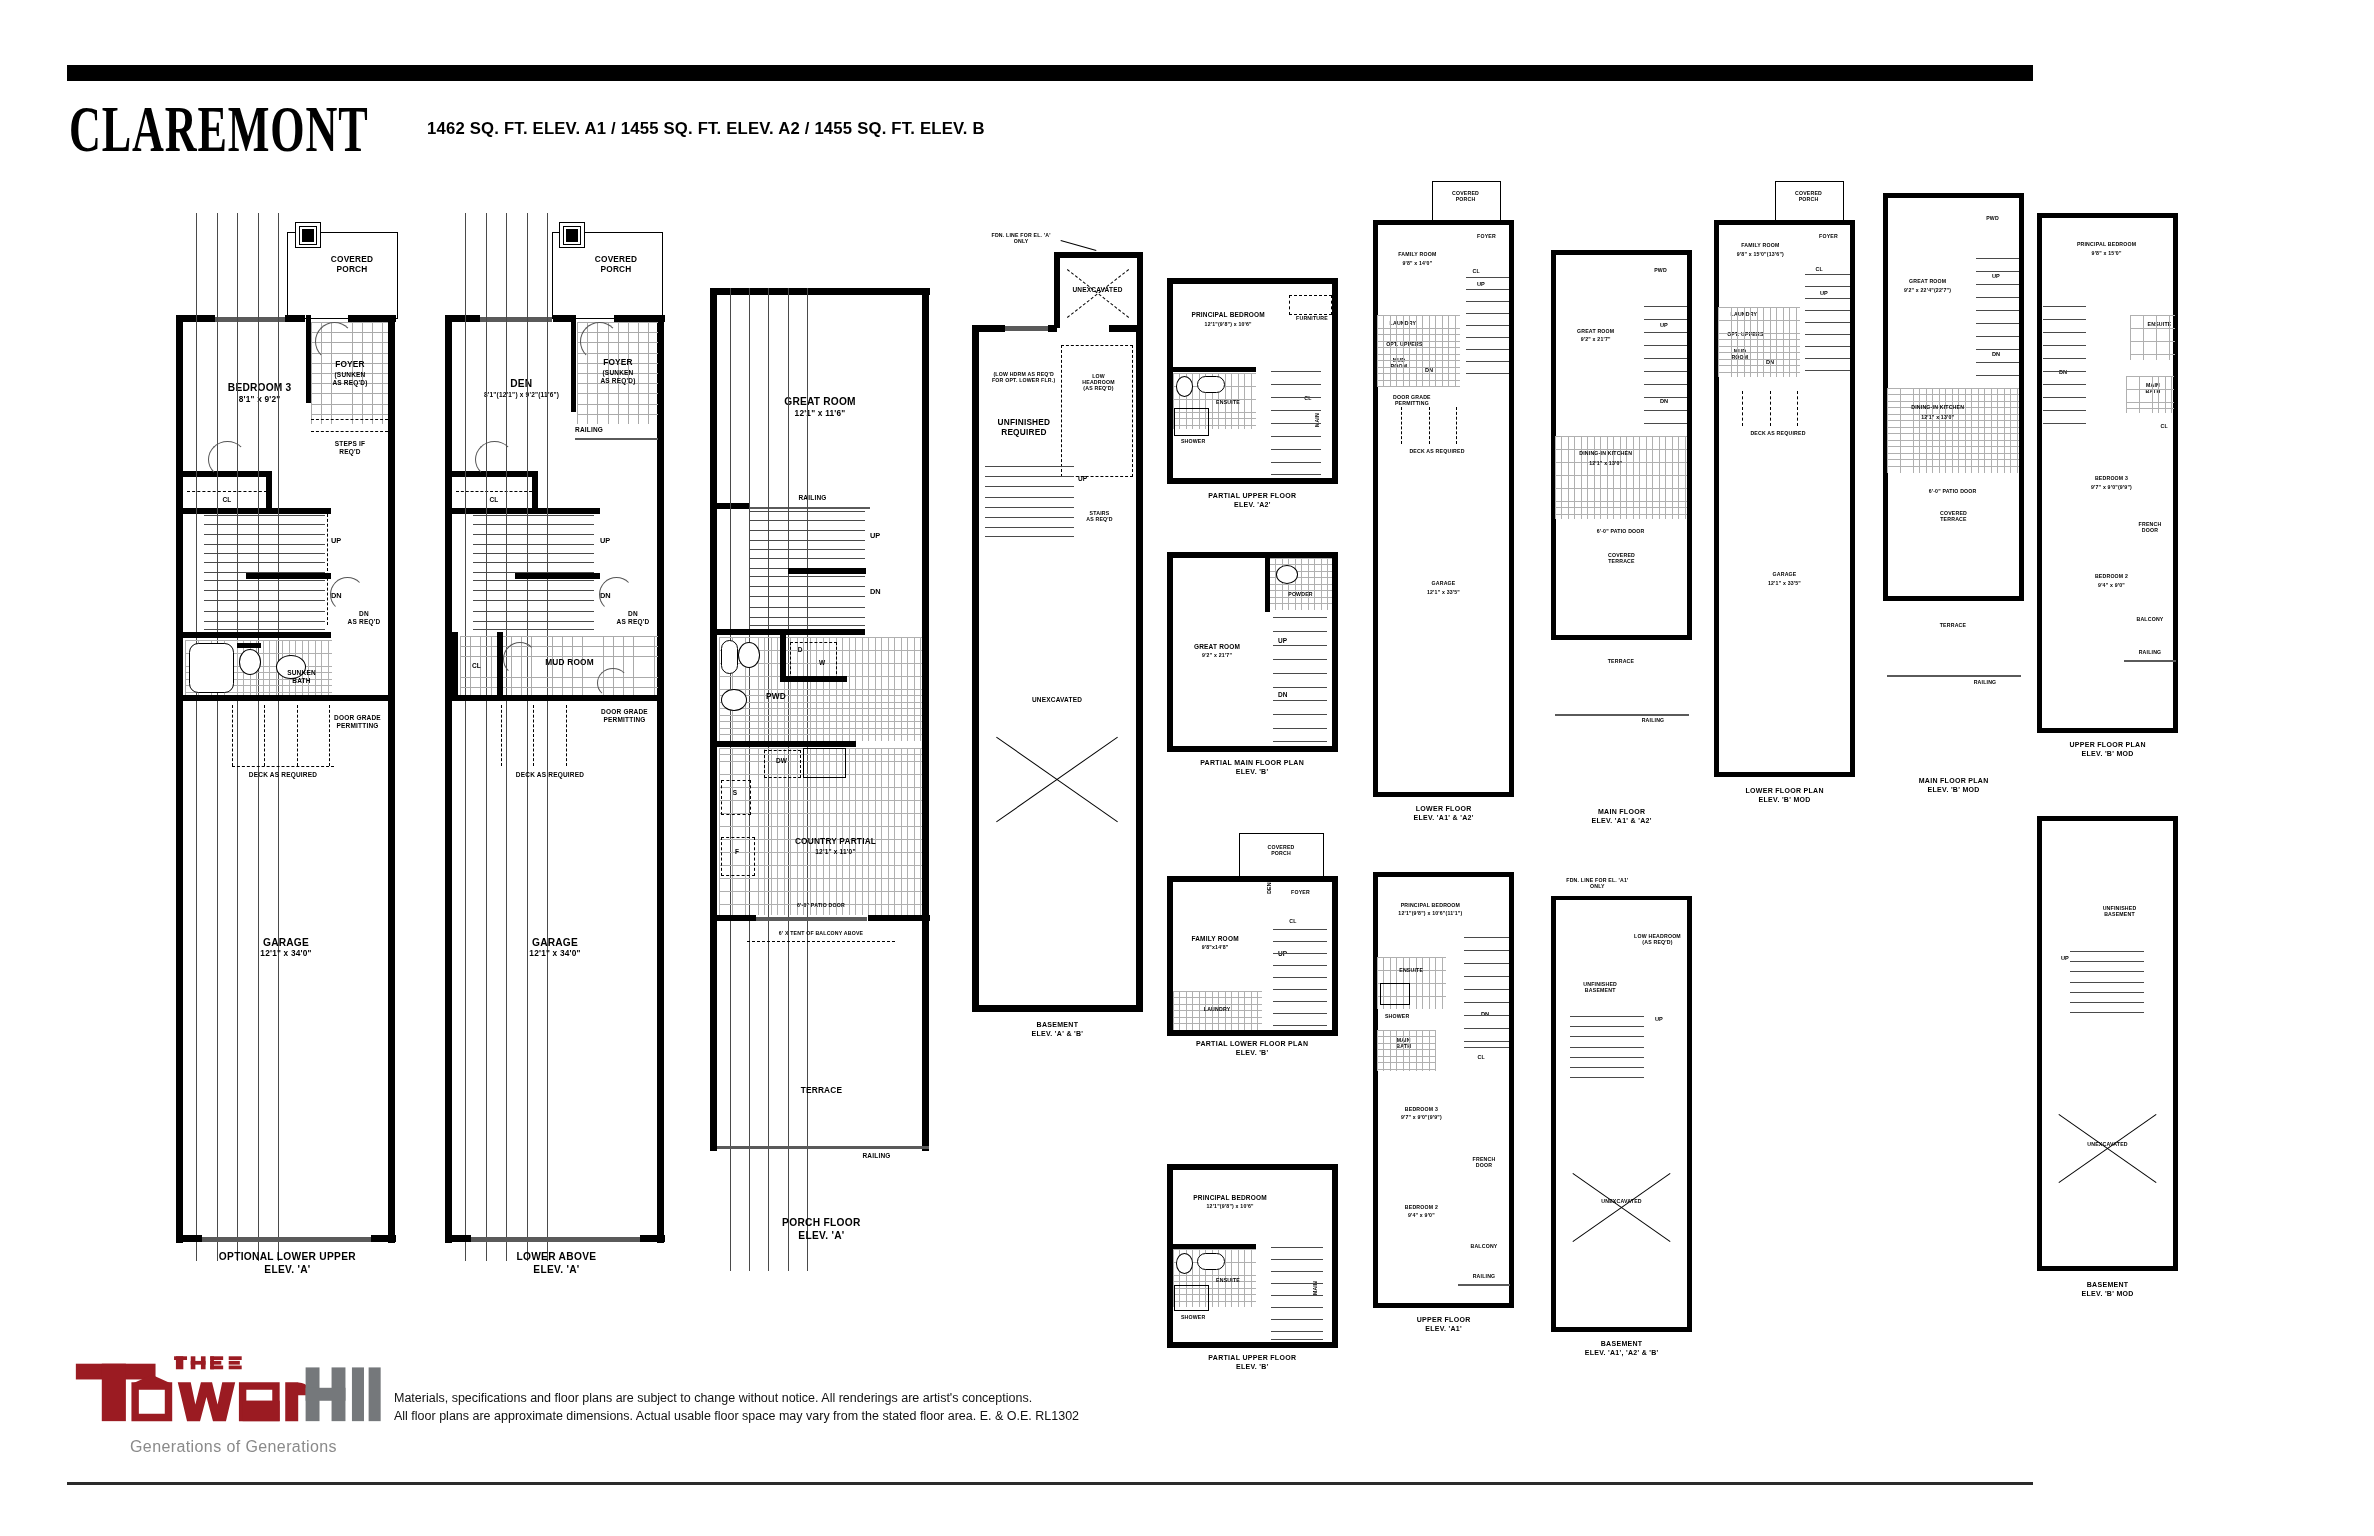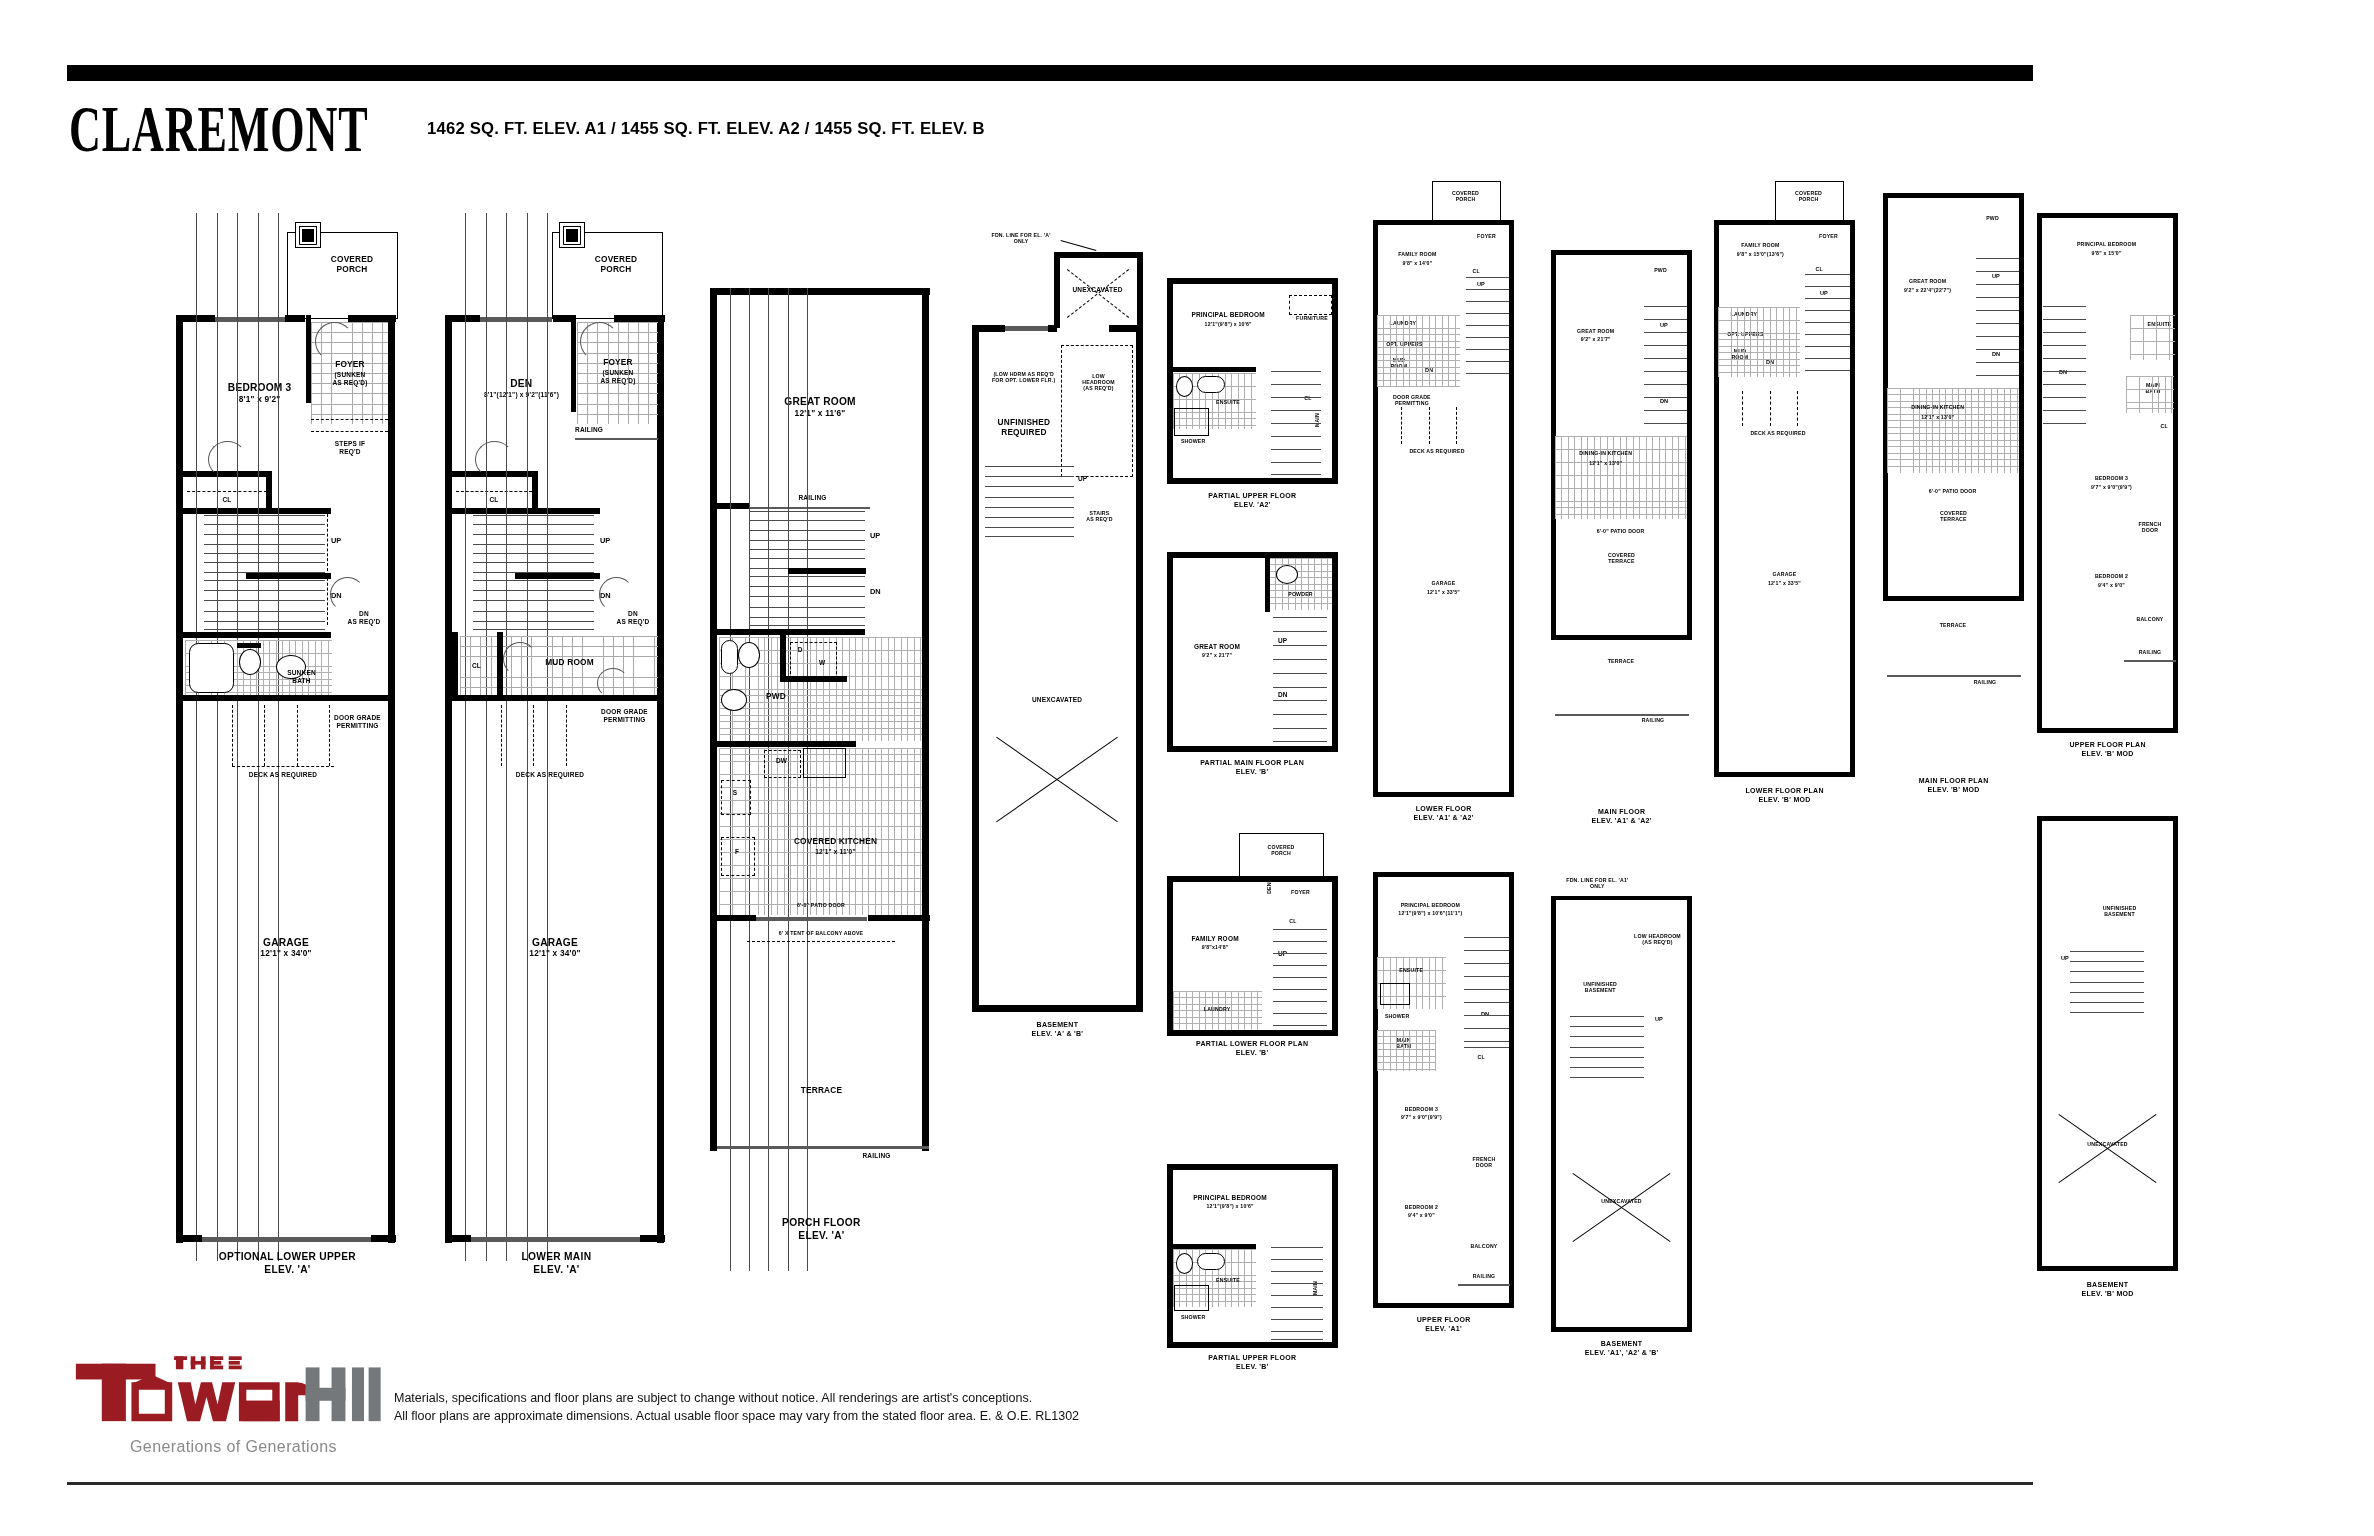--- a/index.html
+++ b/index.html
@@ -287,21 +287,21 @@
     <div class="dash-v" style="left:121px;top:492px;height:61px;"></div>
     <div class="lbl xs" style="left:26px;top:558px;width:158px;">DECK AS REQUIRED</div>
 
     <div class="lbl md" style="left:45px;top:724px;width:130px;">GARAGE</div>
     <div class="lbl sm" style="left:45px;top:736px;width:130px;">12'1" x 34'0"</div>
 
     <div class="w" style="left:0px;top:1022px;width:26px;height:7.4px;"></div>
     <div class="w" style="left:195px;top:1022px;width:25px;height:7.4px;"></div>
     <div class="thin" style="left:26px;top:1024px;width:169px;height:4.6px;"></div>
 
-    <div class="cap" style="left:-18.6px;top:1037px;width:260px;">LOWER MAIN
+    <div class="cap" style="left:-18.6px;top:1037px;width:260px;">LOWER ABOVE
 ELEV. 'A'</div>
   </div>
 
   <div class="plan" style="left:710px;top:288px;width:241px;height:983px;">
     <div class="w" style="left:0px;top:0px;width:7.4px;height:863px;"></div>
     <div class="w" style="left:212px;top:0px;width:7.4px;height:863px;"></div>
     <div class="w" style="left:0px;top:0px;width:220px;height:7.4px;"></div>
 
     <div class="lbl md" style="left:45px;top:108px;width:130px;">GREAT ROOM</div>
     <div class="lbl sm" style="left:45px;top:121px;width:130px;">12'1" x 11'6"</div>
@@ -352,21 +352,21 @@
     <div class="w" style="left:7.4px;top:453px;width:139px;height:5.6px;"></div>
 
     <div class="tile sm" style="left:9.3px;top:460px;width:203px;height:167px;"></div>
     <div class="dashbox" style="left:54px;top:462px;width:35px;height:26px;"></div>
     <div class="lbl xs" style="left:54px;top:469px;width:35px;">DW</div>
     <div class="wl" style="left:93px;top:460px;width:41px;height:28px;"></div>
     <div class="dashbox" style="left:11px;top:492px;width:28px;height:33px;"></div>
     <div class="lbl xs" style="left:11px;top:501px;width:28px;">S</div>
     <div class="dashbox" style="left:11px;top:549px;width:32px;height:37px;"></div>
     <div class="lbl xs" style="left:11px;top:560px;width:32px;">F</div>
-    <div class="lbl sm" style="left:56px;top:549px;width:139px;">COVERED KITCHEN</div>
+    <div class="lbl sm" style="left:56px;top:549px;width:139px;">COUNTRY PARTIAL</div>
     <div class="lbl xs" style="left:56px;top:560px;width:139px;">12'1" x 11'0"</div>
     <div class="lbl xxs" style="left:46px;top:614px;width:130px;">6'-0" PATIO DOOR</div>
     <div class="w" style="left:7.4px;top:627px;width:39px;height:5.6px;"></div>
     <div class="thin" style="left:46px;top:629px;width:111px;height:3.7px;"></div>
     <div class="w" style="left:158px;top:627px;width:62px;height:5.6px;"></div>
 
     <div class="lbl xxs" style="left:37px;top:642px;width:148px;">6' X TENT OF BALCONY ABOVE</div>
     <div class="dash-h" style="left:37px;top:653px;width:148px;"></div>
     <div class="lbl sm" style="left:56px;top:798px;width:111px;">TERRACE</div>
     <div class="thin" style="left:7.4px;top:858px;width:212px;height:2.8px;"></div>

